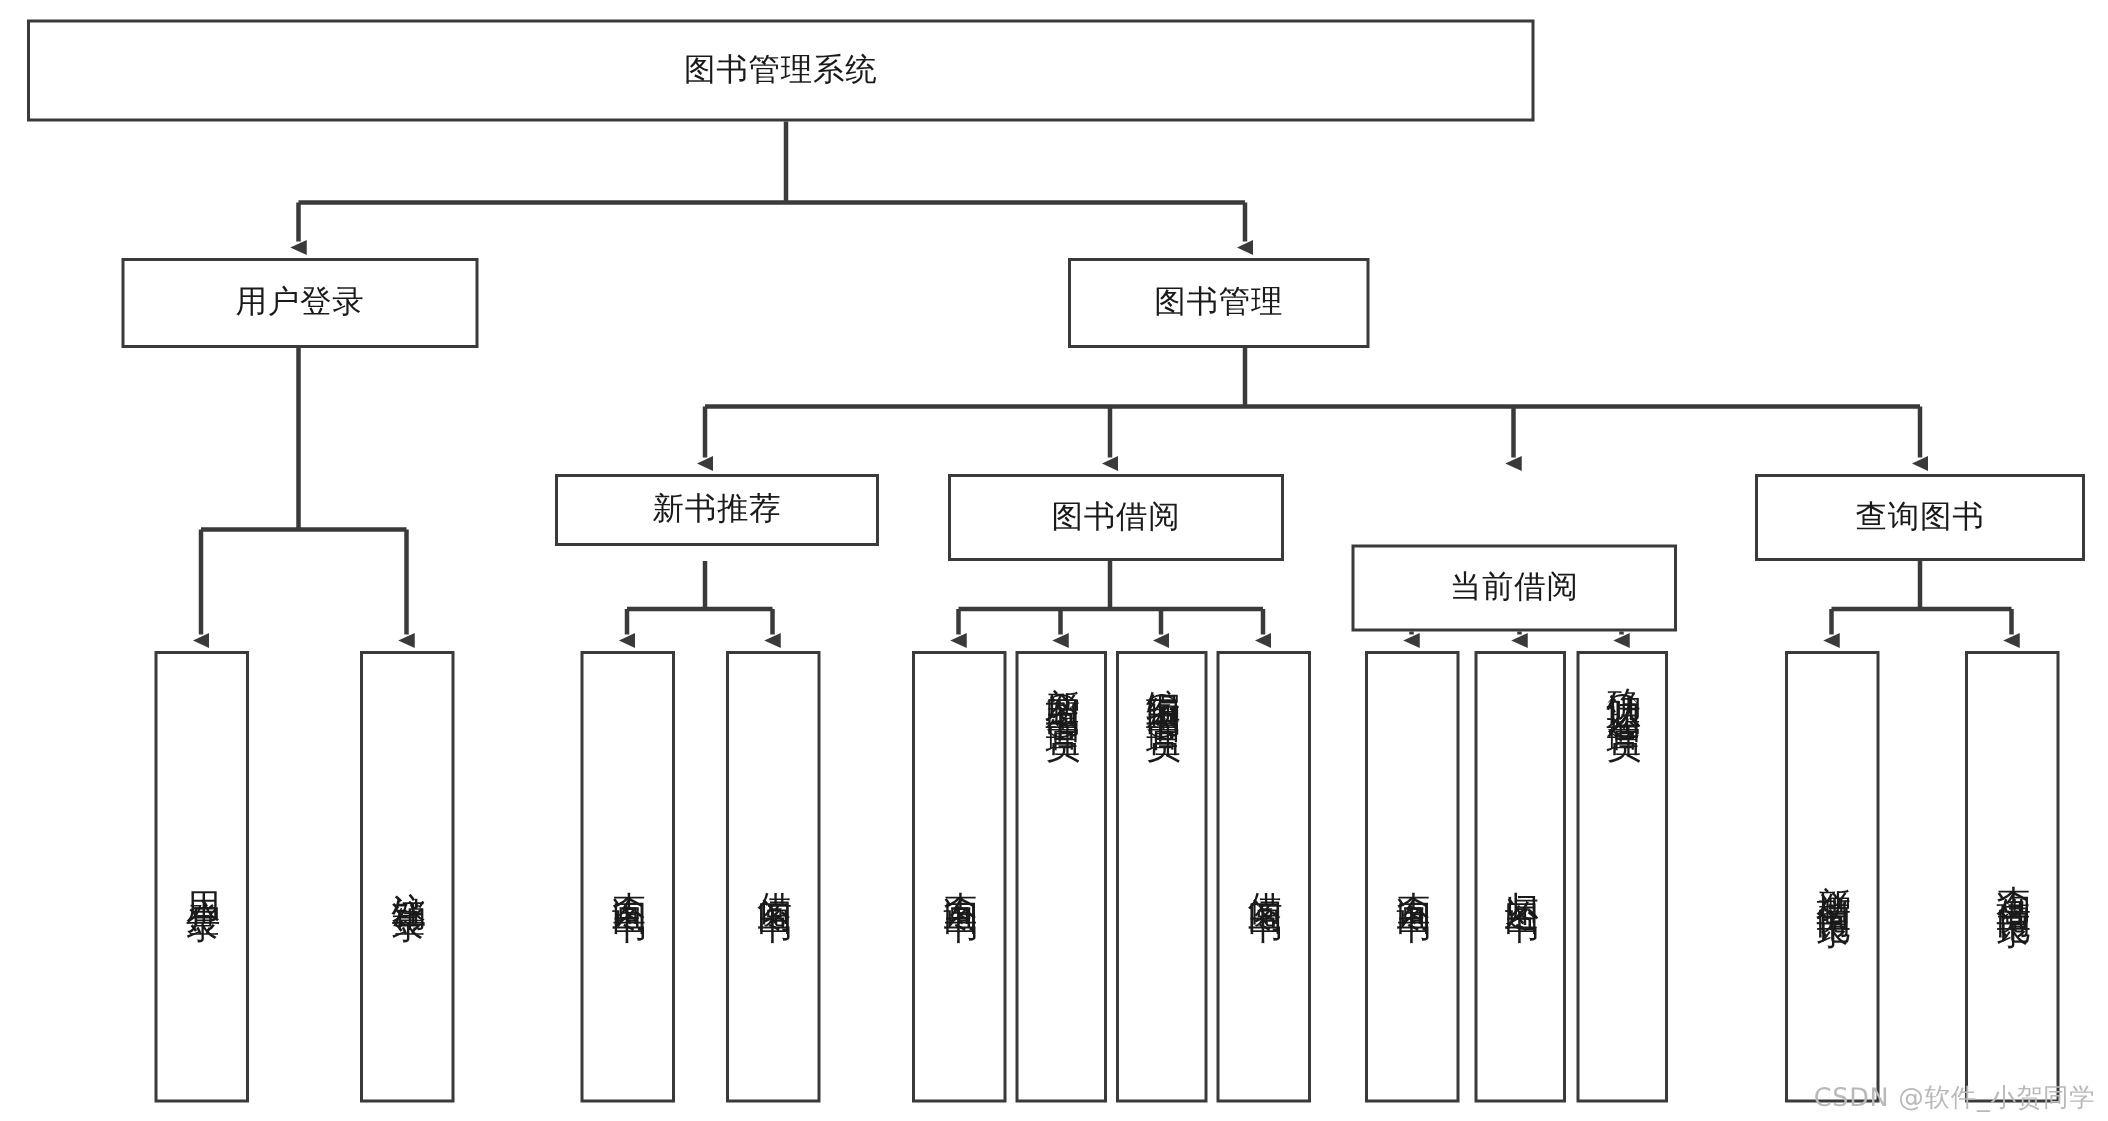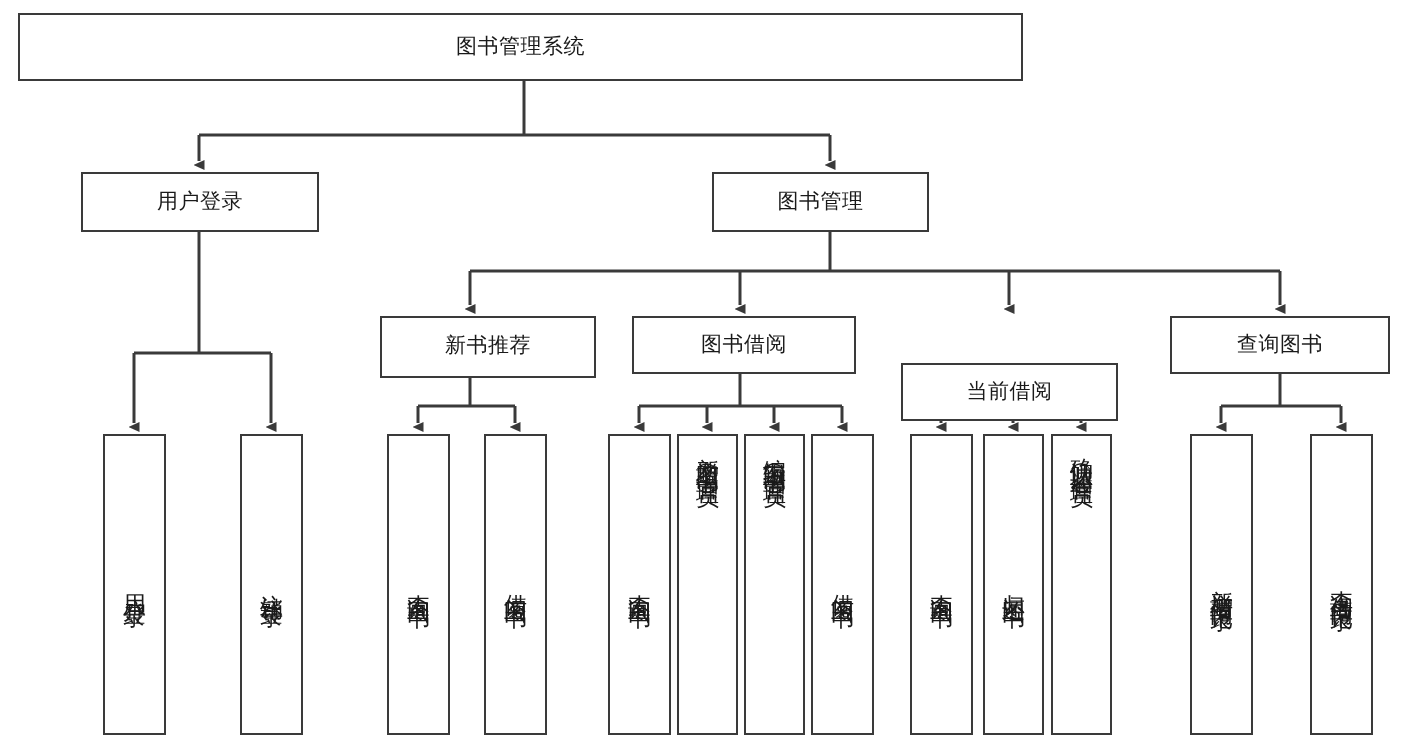--- a/index.html
+++ b/index.html
@@ -107,24 +107,24 @@
       </g>
   </svg>
 
   <div id="nodes-layer">
       <div class="node h" style="left: 18px; top: 13px; width: 1005px; height: 68px;">
         <span class="node-label">图书管理系统</span>
       </div>
       <div class="node h" style="left: 81px; top: 172px; width: 238px; height: 60px;">
         <span class="node-label">用户登录</span>
       </div>
-      <div class="node h" style="left: 712px; top: 172px; width: 217px; height: 60px;">
+      <div class="node h" style="left: 712px; top: 172px; width: 201px; height: 60px;">
         <span class="node-label">图书管理</span>
       </div>
-      <div class="node h" style="left: 380px; top: 316px; width: 216px; height: 62px; font-family: Liberation Mono, monospace;">
+      <div class="node h" style="left: 370px; top: 316px; width: 216px; height: 48px;">
         <span class="node-label">新书推荐</span>
       </div>
       <div class="node h" style="left: 632px; top: 316px; width: 224px; height: 58px;">
         <span class="node-label">图书借阅</span>
       </div>
       <div class="node h" style="left: 901px; top: 316px; width: 217px; height: 58px; margin-top: 47px;">
         <span class="node-label">当前借阅</span>
       </div>
       <div class="node h" style="left: 1170px; top: 316px; width: 220px; height: 58px;">
         <span class="node-label">查询图书</span>
@@ -163,13 +163,14 @@
         <span class="node-label">确认归还（管理员）</span>
       </div>
       <div class="node v centered" style="left: 1190px; top: 434px; width: 63px; height: 301px;">
         <span class="node-label">新增借阅记录</span>
       </div>
       <div class="node v centered" style="left: 1310px; top: 434px; width: 63px; height: 301px;">
         <span class="node-label">查询借阅记录</span>
       </div>
     </div>
 
+  <div id="watermark">CSDN @软件_小贺同学</div>
 </div>
 
 </body></html>

